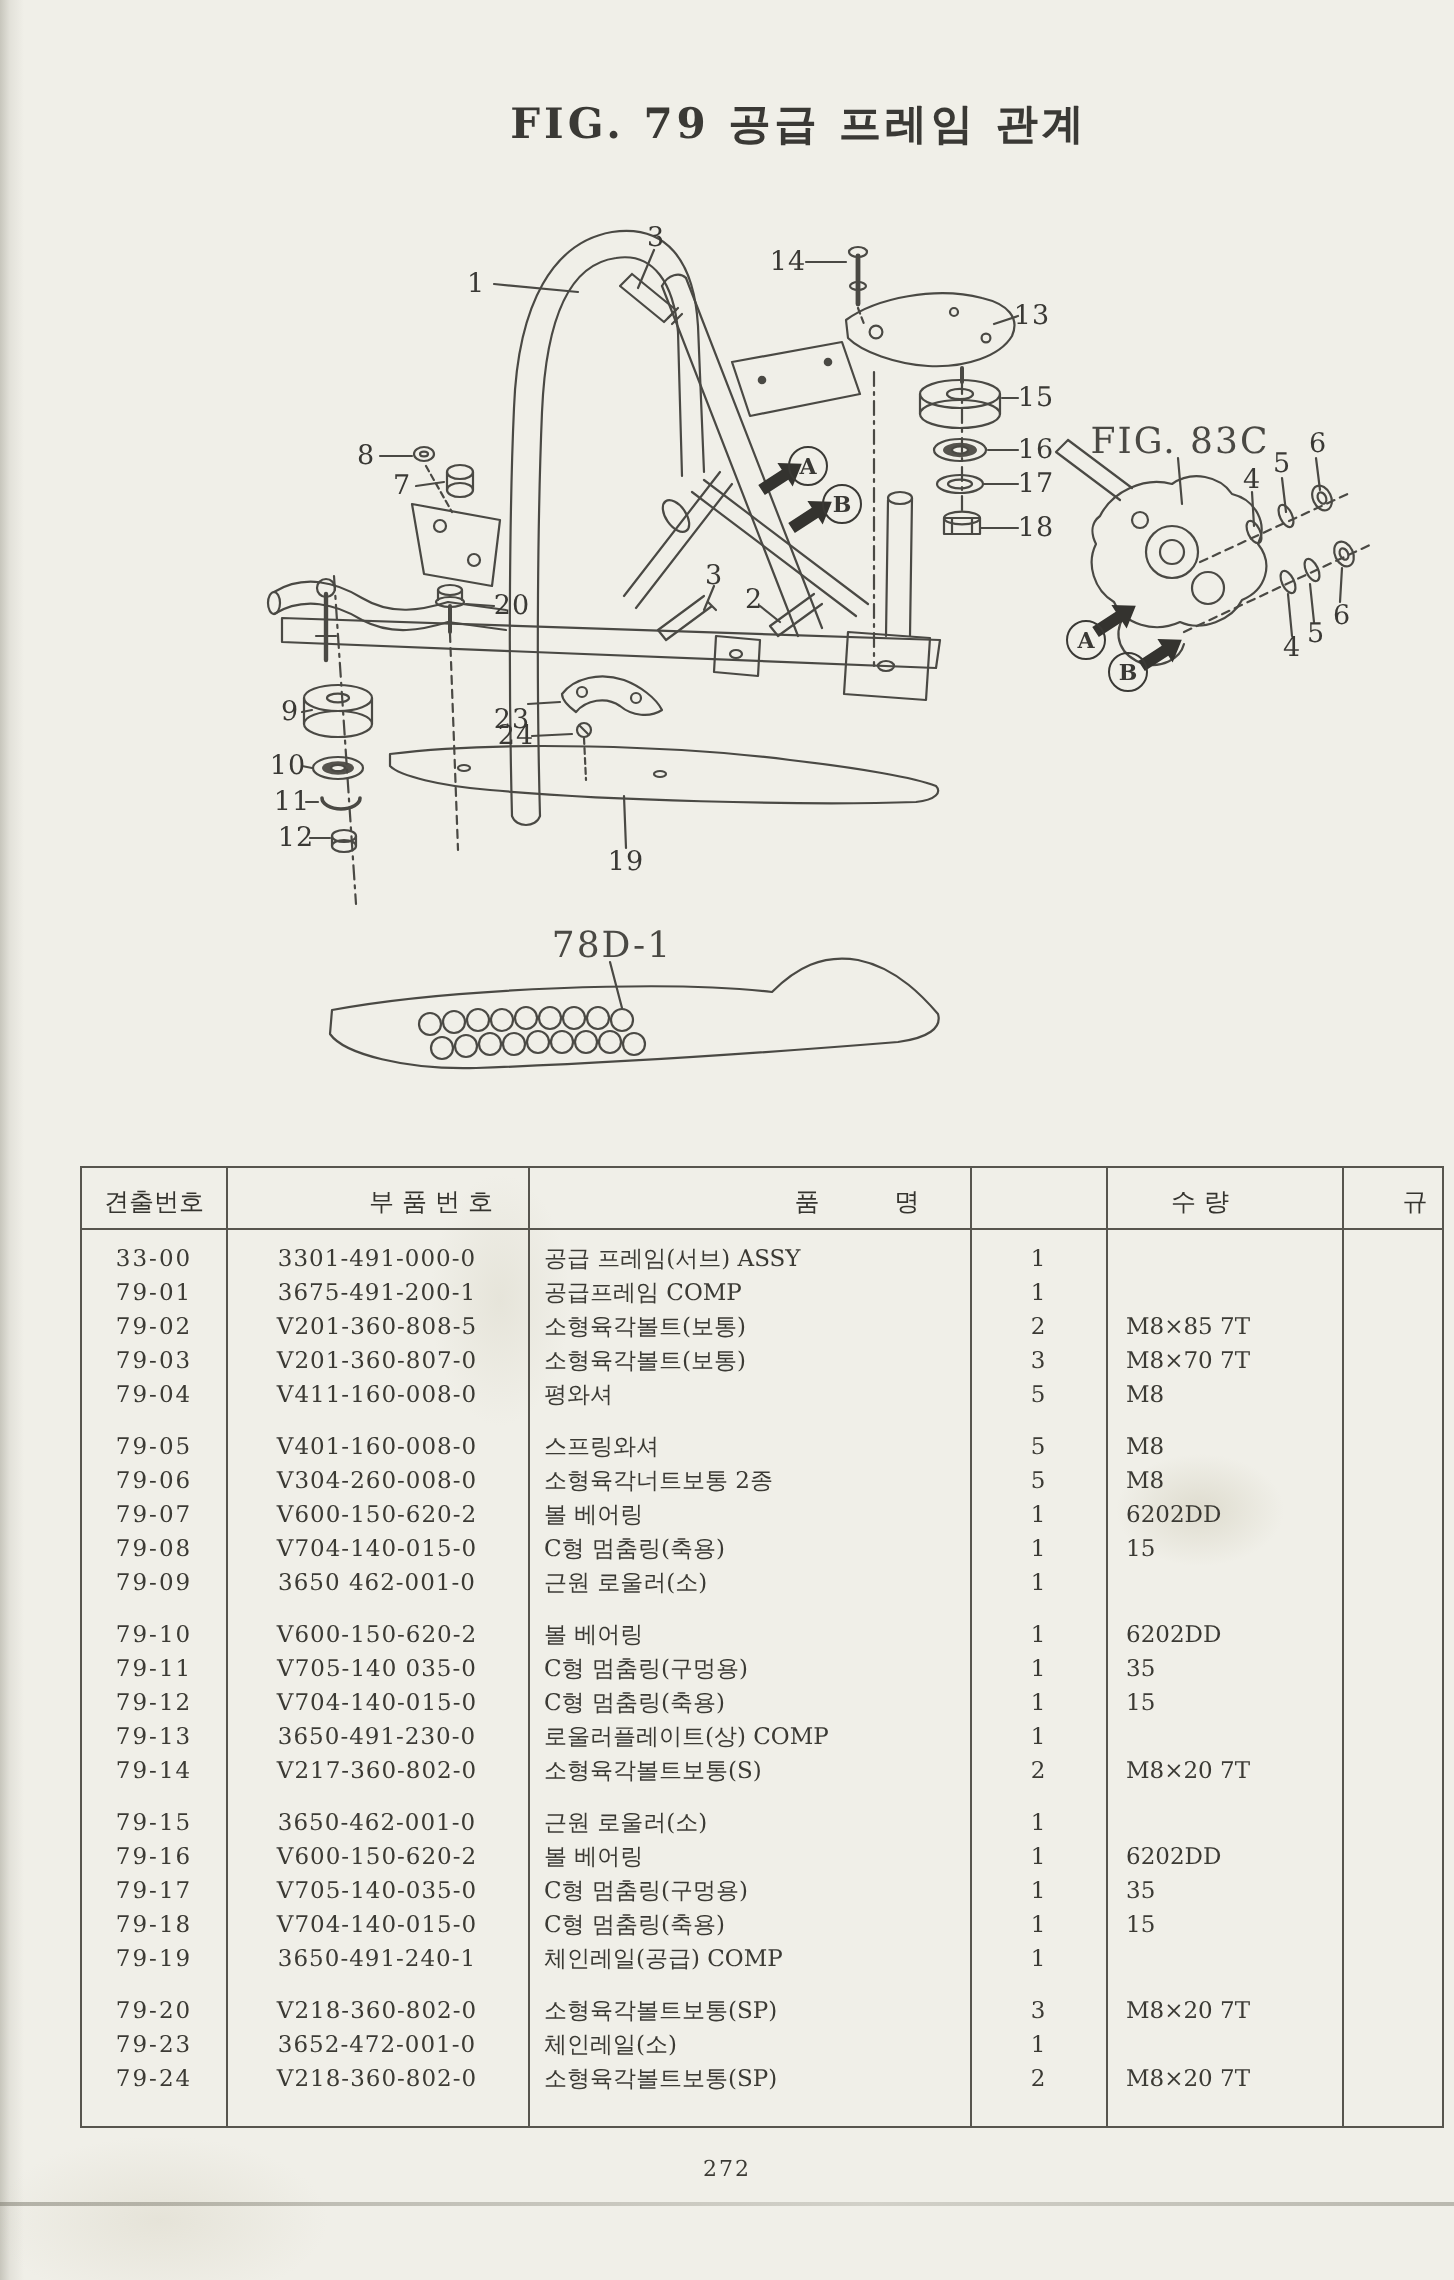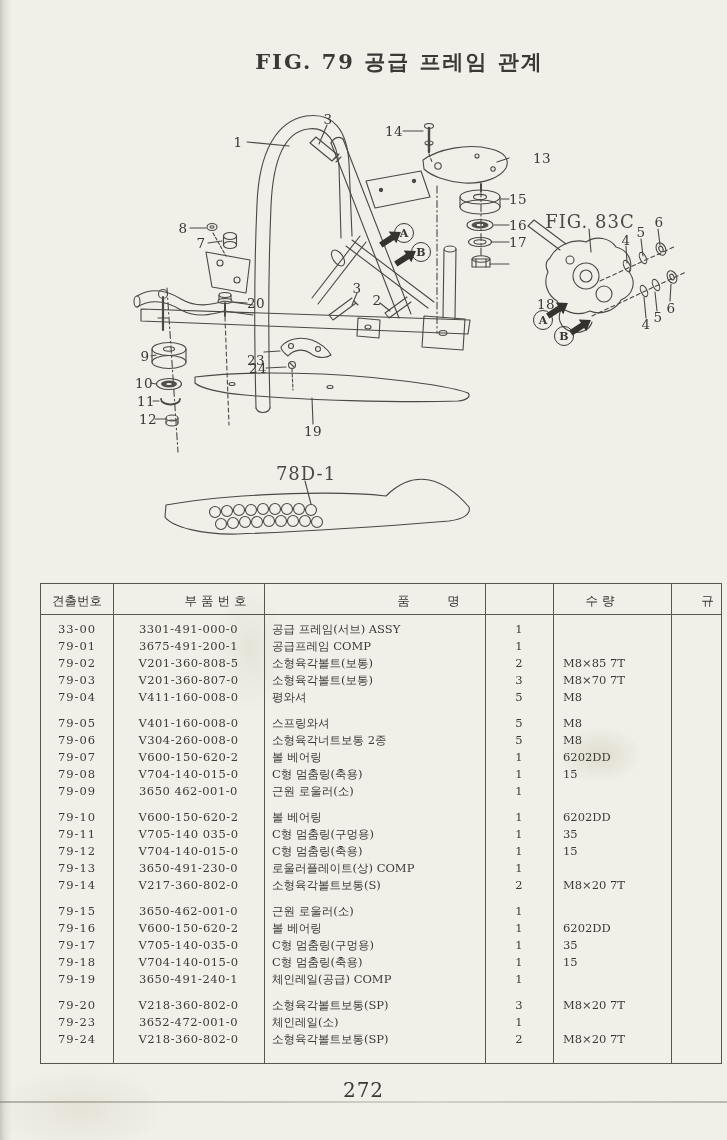--- a/index.html
+++ b/index.html
@@ -65,21 +65,21 @@
   }
   .tcell{overflow:hidden;white-space:nowrap;}
   .tcell.c0{text-align:center;letter-spacing:1px;}
   .tcell.c1{text-align:center;letter-spacing:.5px;}
   .tcell.c2{text-align:left;padding-left:8px;}
   .tcell.c3{text-align:center;}
   .tcell.c4{text-align:left;padding-left:10px;}
   .group-gap{height:9px;}
   .page-number{
     position:absolute;top:1078px;left:0;width:727px;
-    text-align:center;font-size:20px;color:#3b3a34;letter-spacing:1px;
+    text-align:center;font-size:11px;color:#3b3a34;letter-spacing:1px;
   }
 </style>
 </head>
 <body>
 
 <div class="page">
 
   <div class="page-title">FIG. 79 공급 프레임 관계</div>
 
   <svg class="diagram" width="727" height="1140" viewBox="0 0 727 1140">
@@ -286,25 +286,25 @@
       <path d="M-11,-3 L3,-3 L3,-7 L13,0 L3,7 L3,3 L-11,3 Z" transform="translate(580,327) rotate(-33)"></path>
     </g>
   </svg>
 
   <div class="callout-layer" id="callout-layer">
     <span class="diagram-label" style="left:590px;top:221px;">FIG. 83C</span>
     <span class="diagram-label" style="left:306px;top:473px;">78D-1</span>
   <span class="callout" style="left: 238px; top: 142px;">1</span>
       <span class="callout" style="left: 328px; top: 119px;">3</span>
       <span class="callout" style="left: 394px; top: 131px;">14</span>
-      <span class="callout" style="left: 542px; top: 158px;">13</span>
+      <span class="callout" style="left: 516px; top: 158px;">13</span>
       <span class="callout" style="left: 518px; top: 199px;">15</span>
       <span class="callout" style="left: 518px; top: 225px;">16</span>
       <span class="callout" style="left: 518px; top: 242px;">17</span>
-      <span class="callout" style="left: 546px; top: 264px; margin-top: 40px;">18</span>
+      <span class="callout" style="left: 518px; top: 264px;">18</span>
       <span class="callout" style="left: 183px; top: 228px;">8</span>
       <span class="callout" style="left: 201px; top: 243px;">7</span>
       <span class="callout" style="left: 357px; top: 288px;">3</span>
       <span class="callout" style="left: 377px; top: 300px;">2</span>
       <span class="callout" style="left: 256px; top: 303px;">20</span>
       <span class="callout" style="left: 145px; top: 356px;">9</span>
       <span class="callout" style="left: 144px; top: 383px;">10</span>
       <span class="callout" style="left: 146px; top: 401px;">11</span>
       <span class="callout" style="left: 148px; top: 419px;">12</span>
       <span class="callout" style="left: 256px; top: 360px;">23</span>

